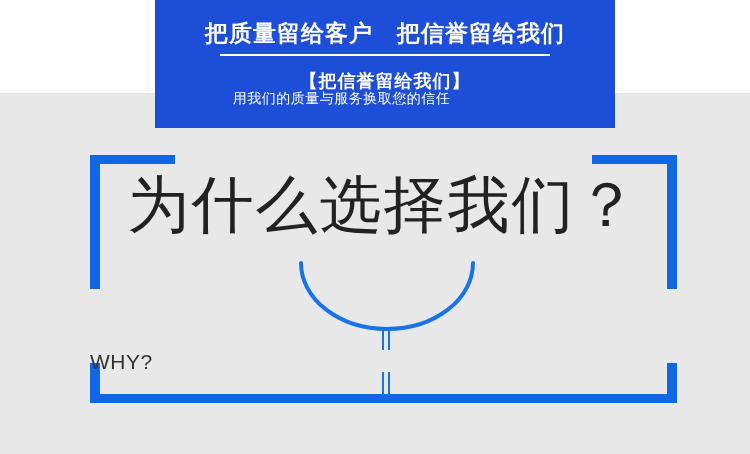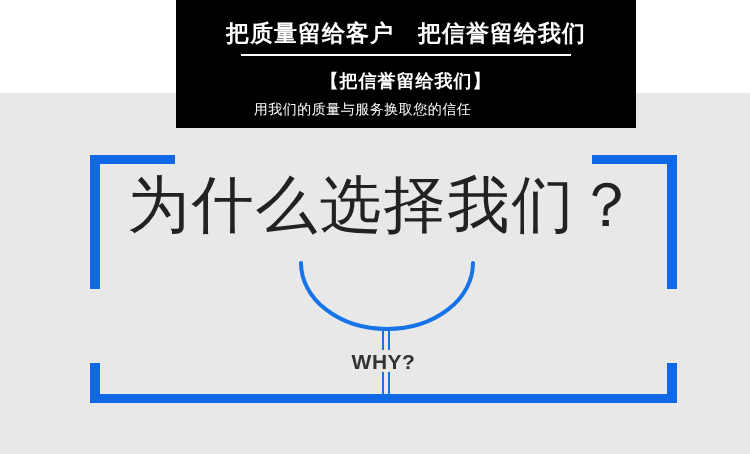--- a/index.html
+++ b/index.html
@@ -29,24 +29,23 @@
     background: #e8e8e8;
   }
 
   
   .banner {
     position: absolute;
     left: 155px;
     top: 0;
     width: 460px;
     height: 128px;
-    background: #000000;
+    background: #1d4ed8;
     text-align: center;
     box-sizing: border-box;
-    margin-left: 21px;
   }
   .banner-title {
     position: absolute;
     left: 0;
     top: 18px;
     width: 460px;
     color: #ffffff;
     font-size: 23px;
     font-weight: bold;
     letter-spacing: 1px;
@@ -68,21 +67,21 @@
     width: 460px;
     color: #ffffff;
     font-size: 18px;
     font-weight: bold;
     letter-spacing: 1px;
     line-height: 26px;
   }
   .banner-sub2 {
     position: absolute;
     left: 0;
-    top: 99px;
+    top: 88px;
     width: 373px;
     color: #ffffff;
     font-size: 14px;
     font-weight: normal;
     letter-spacing: 0.5px;
     line-height: 20px;
   }
 
   
   .bracket { position: absolute; background: #0f68e6; }
@@ -125,24 +124,24 @@
   .vline-top-b    { left: 388px; top: 328px; height: 22px; }
   .vline-bot-a    { left: 382px; top: 372px; height: 23px; }
   .vline-bot-b    { left: 388px; top: 372px; height: 23px; }
 
   
   .why-label {
     position: absolute;
     left: 90px;
     top: 351px;
     width: 587px;
-    text-align: center;
+    text-align: left;
     color: #333333;
     font-size: 21px;
-    font-weight: bold;
+    font-weight: normal;
     letter-spacing: 0.5px;
     line-height: 21px;
   }
 </style>
 </head>
 <body>
 
 <div id="page">
 
   <div class="gray-field"></div>

